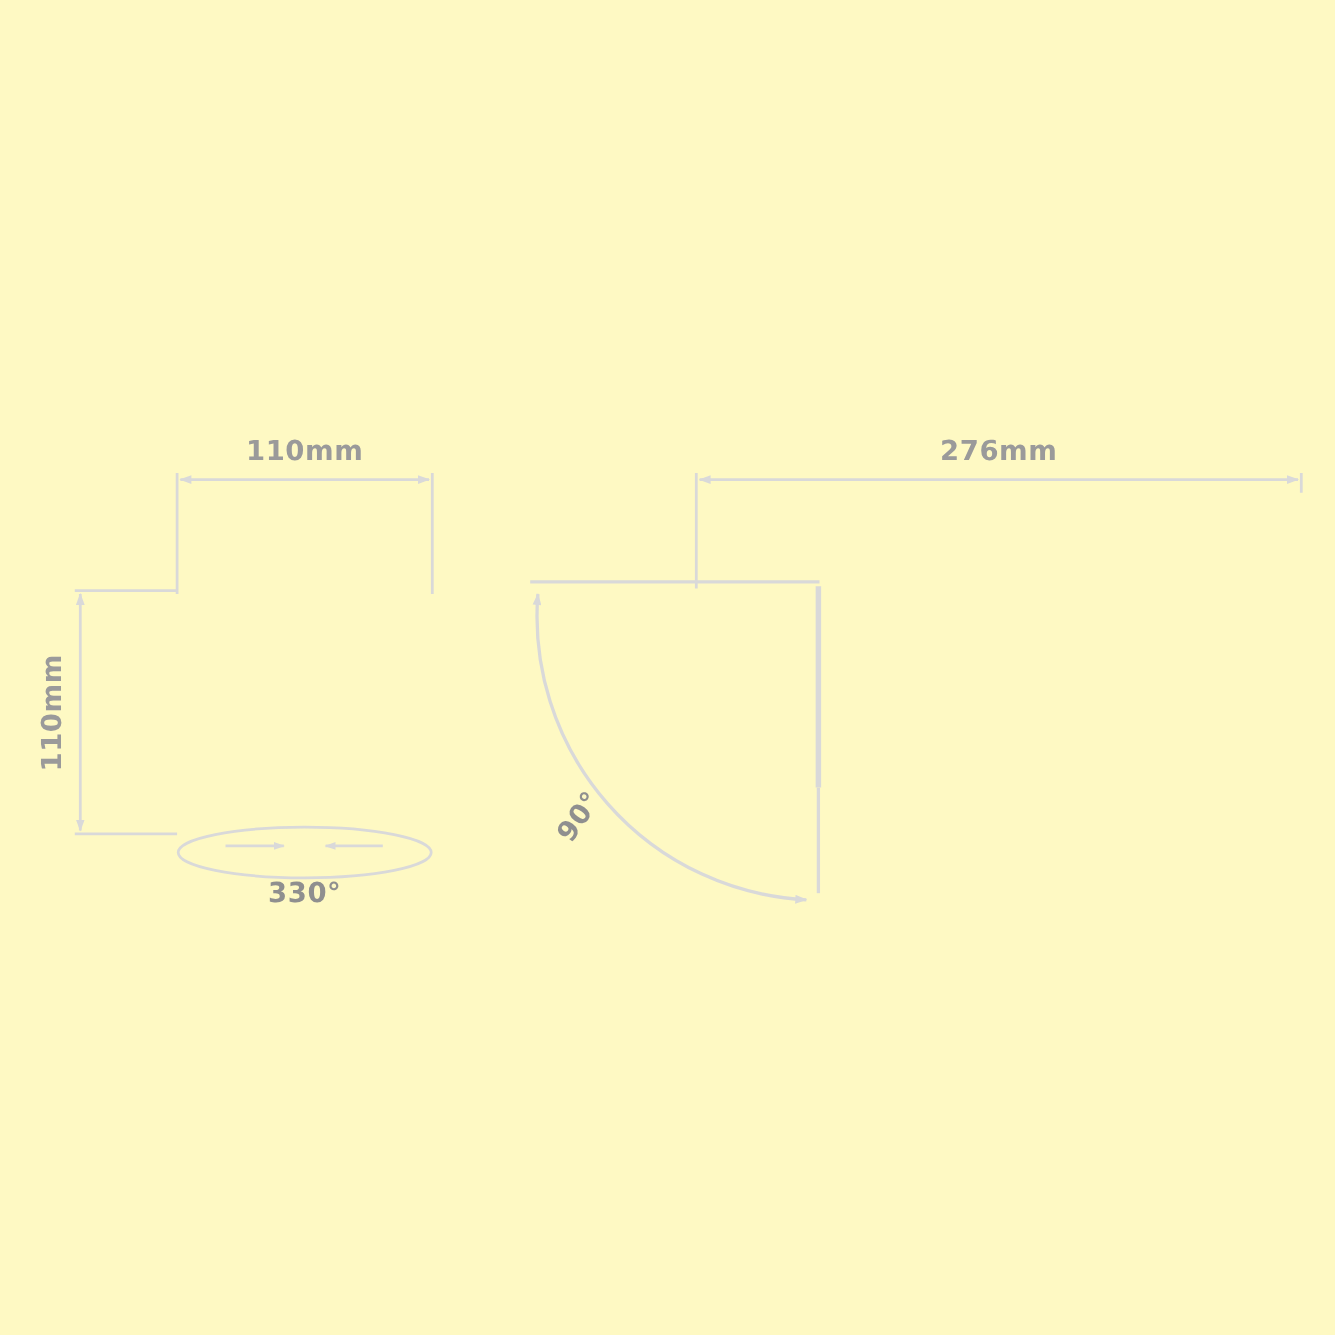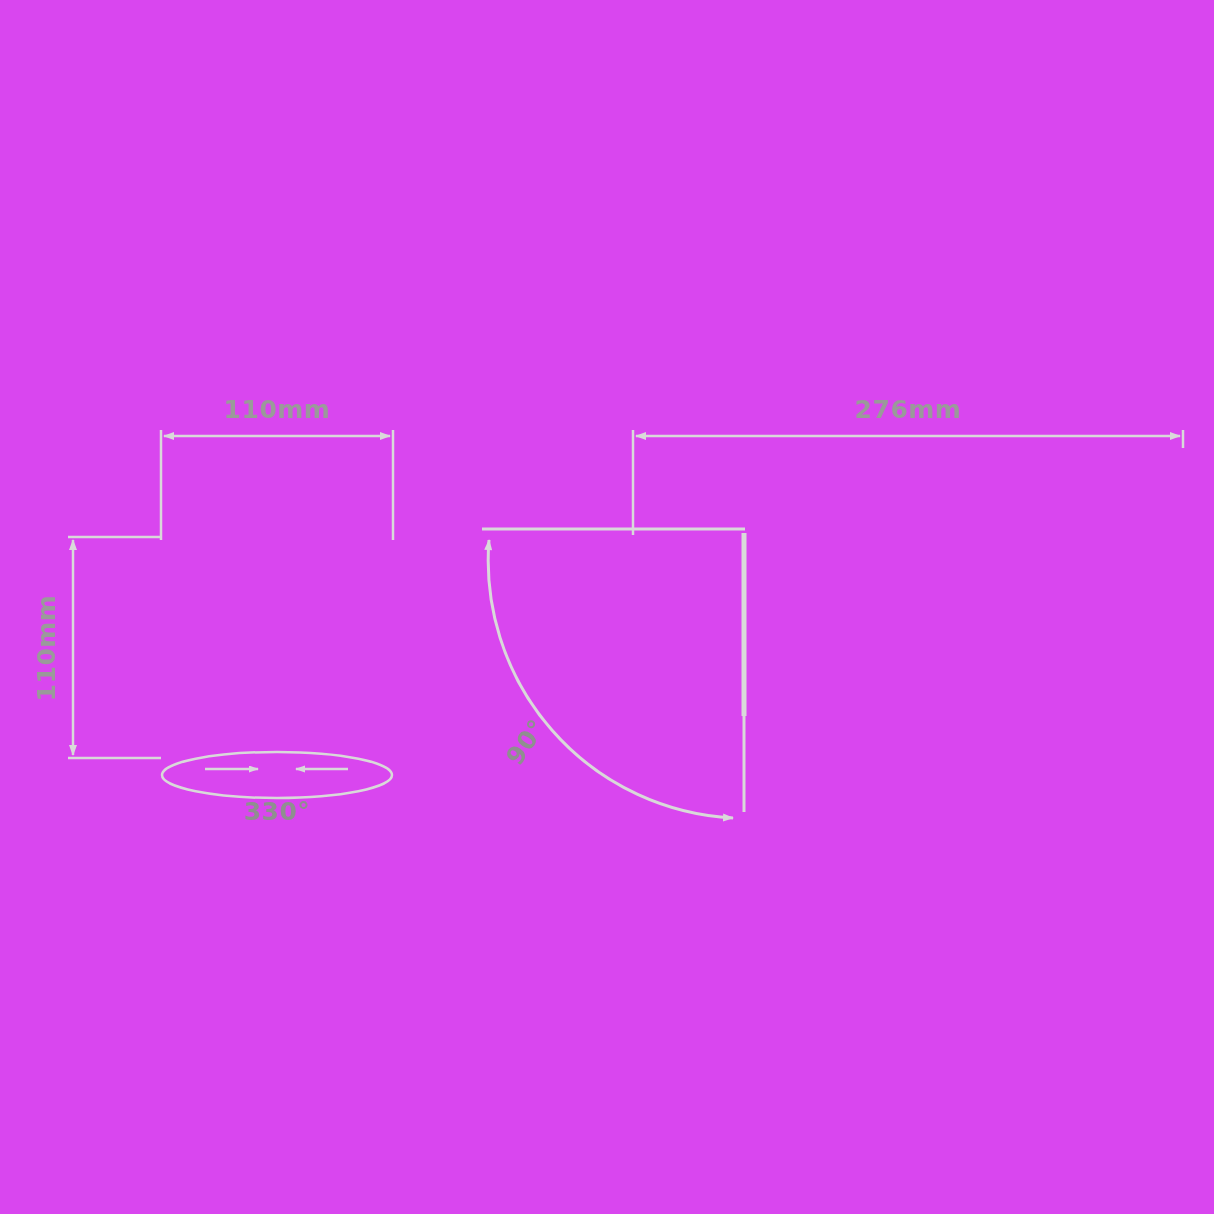--- a/index.html
+++ b/index.html
@@ -10,21 +10,21 @@
   body {
     width: 1214px;
     height: 1214px;
     overflow: hidden;
     font-family: "DejaVu Sans", sans-serif;
   }
   #stage {
     position: relative;
     width: 1214px;
     height: 1214px;
-    background: #d946ef;
+    background: #fef9c3;
   }
   svg.diagram {
     position: absolute;
     top: 0;
     left: 0;
     width: 1214px;
     height: 1214px;
     display: block;
   }
   text.dim-label {

